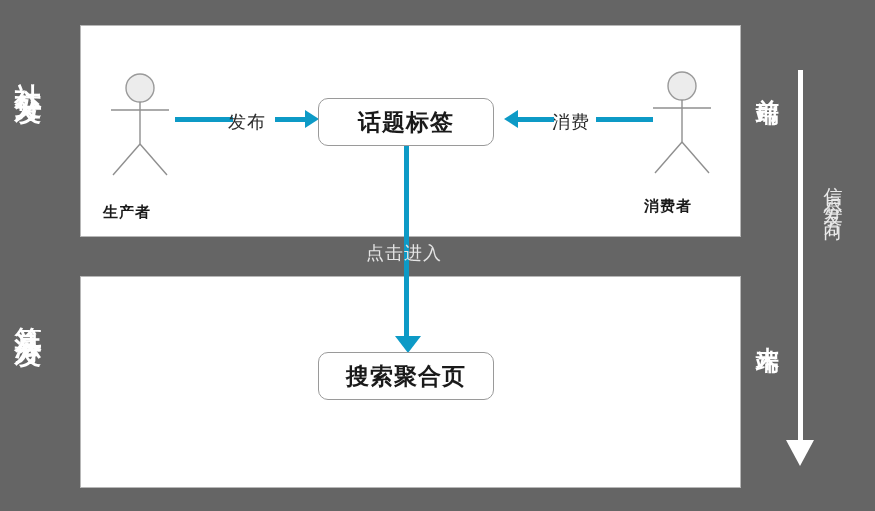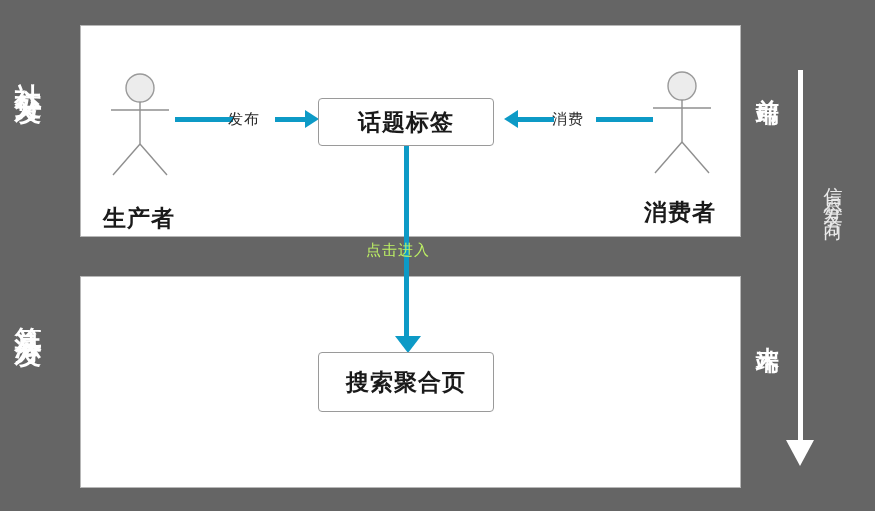--- a/index.html
+++ b/index.html
@@ -64,41 +64,41 @@
     border-left: 14px solid transparent;
     border-right: 14px solid transparent;
     border-top: 26px solid #ffffff;
   }
 
   
   .procbox {
     position: absolute;
     background: #ffffff;
     border: 1px solid #9a9a9a;
-    border-radius: 4px;
+    border-radius: 10px;
     box-sizing: border-box;
     display: flex;
     align-items: center;
     justify-content: center;
     color: #1a1a1a;
     font-weight: bold;
     font-size: 23px;
     letter-spacing: 1px;
   }
   #box-topic  { left: 318px; top: 98px;  width: 176px; height: 48px; }
-  #box-search { left: 318px; top: 352px; width: 176px; height: 60px; }
+  #box-search { left: 318px; top: 352px; width: 176px; height: 48px; }
 
   
   .stick { position: absolute; width: 80px; height: 110px; }
   #fig-producer { left: 100px; top: 68px; }
   #fig-consumer { left: 642px; top: 66px; }
 
   .actor-label {
     position: absolute;
-    font-size: 23px;
+    font-size: 15px;
     font-weight: bold;
     color: #1a1a1a;
     white-space: nowrap;
     letter-spacing: 1px;
   }
   #label-producer { left: 103px; top: 203px; }
   #label-consumer { left: 644px; top: 197px; }
 
   
   .teal-line {
@@ -132,28 +132,28 @@
   #head-click {
     position: absolute; left: 395px; top: 336px;
     width: 0; height: 0;
     border-left: 13px solid transparent;
     border-right: 13px solid transparent;
     border-top: 17px solid #0d9ac6;
   }
 
   .edge-label {
     position: absolute;
-    font-size: 15px;
+    font-size: 18px;
     color: #2b2b2b;
     white-space: nowrap;
     letter-spacing: 1px;
   }
   #label-publish { left: 228px; top: 110px; }
   #label-consume { left: 552px; top: 110px; text-align: center; }
-  #label-click   { left: 366px; top: 241px; color: #bef264; }
+  #label-click   { left: 366px; top: 241px; color: #e5e5e5; }
 </style>
 </head>
 <body>
 
 <div id="canvas">
 
   <div class="panel" id="panel-social"></div>
   <div class="panel" id="panel-algo"></div>
 
   <div class="vlabel" id="label-social">社交分发</div>

